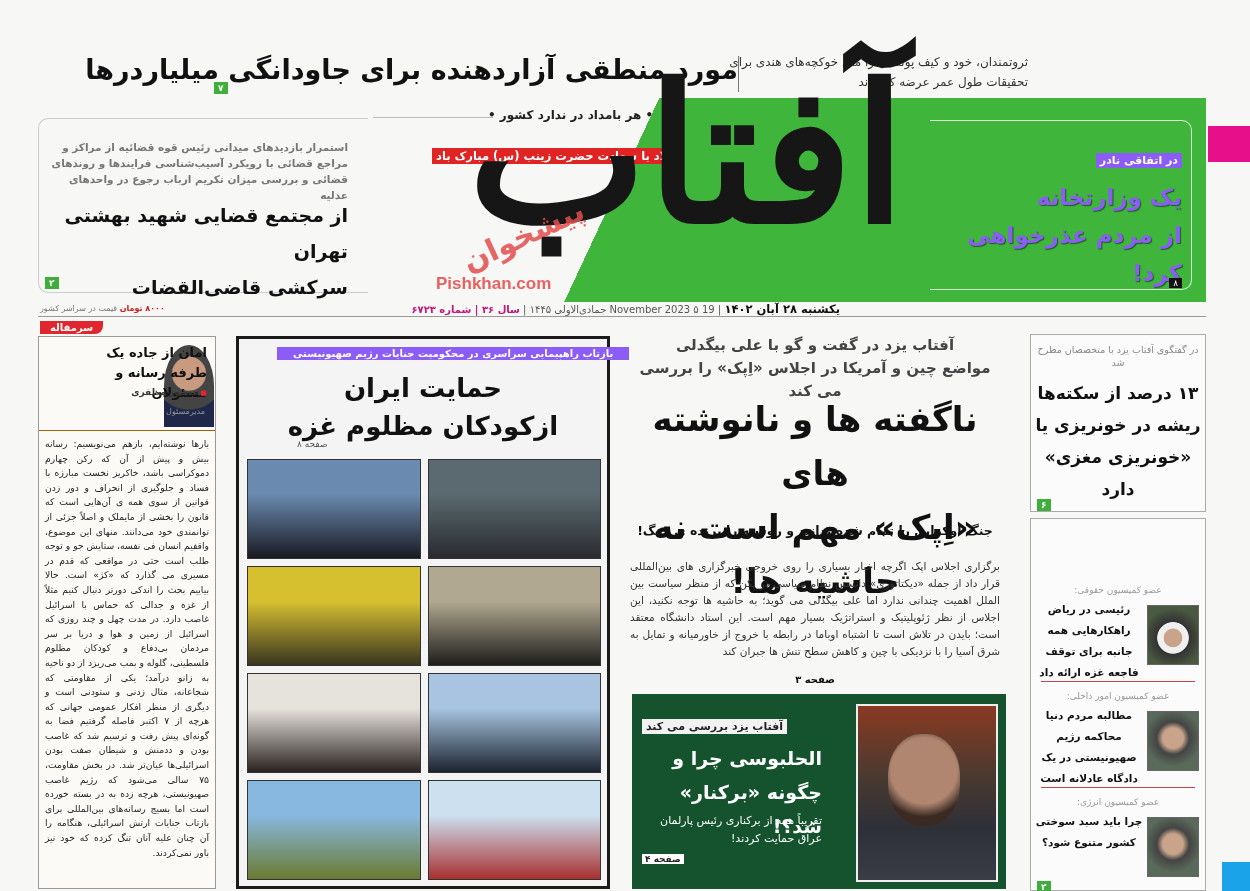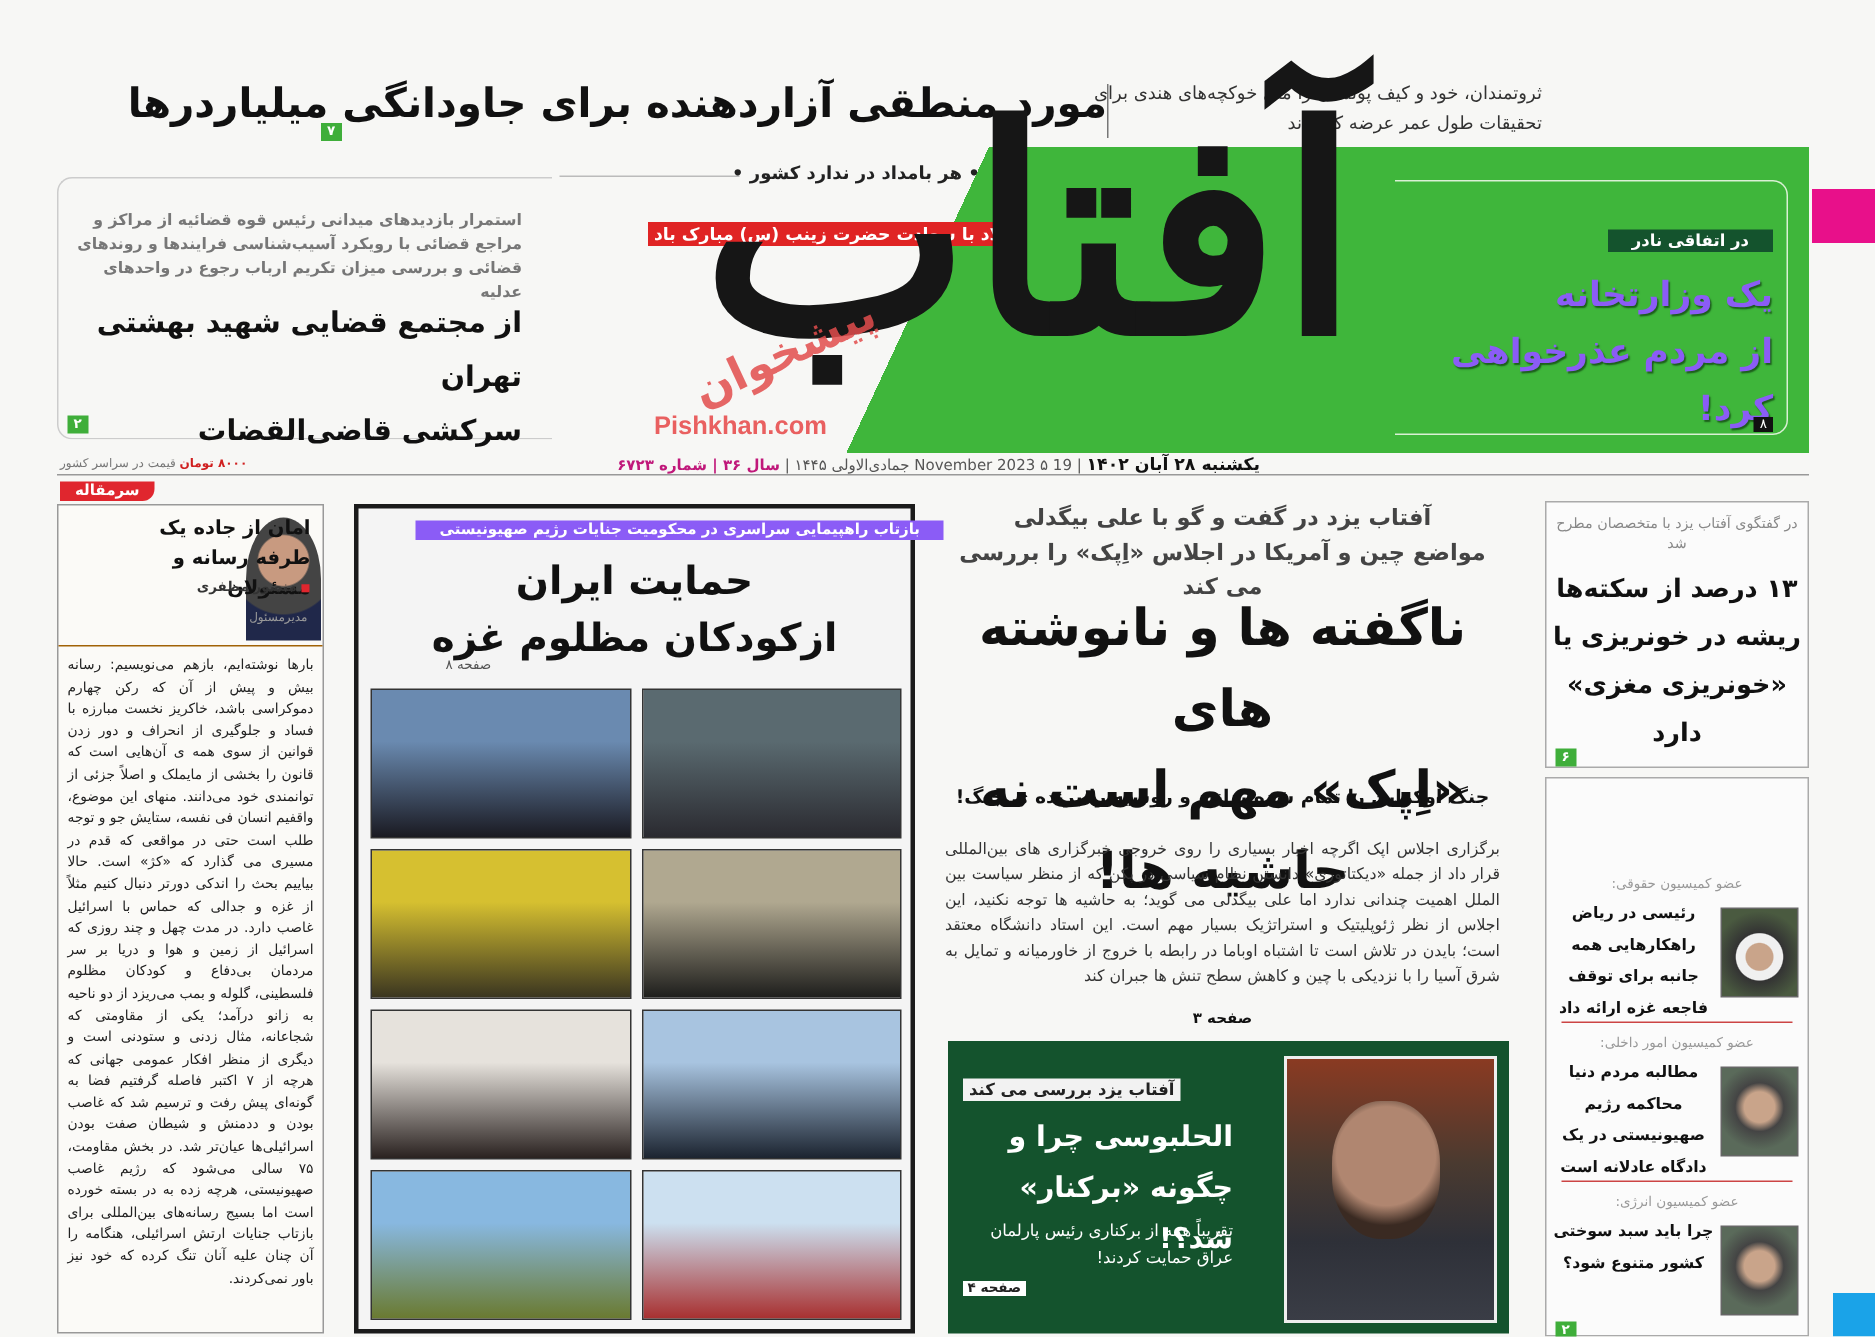--- a/index.html
+++ b/index.html
@@ -10,21 +10,21 @@
   .top-headline { position:absolute; right: 512px; top: 54px; font-size: 27px; font-weight: bold; color:#111; white-space:nowrap; letter-spacing:-0.5px; }
   .top-sep { position:absolute; left: 738px; top: 56px; width:1px; height:36px; background:#777; }
   .page-tag { display:inline-block; background:#3fae3a; color:#fff; font-size:9px; padding:0 4px; font-weight:bold; line-height:12px; }
   .top-tag { position:absolute; left: 214px; top: 82px; }
 
   
   .masthead { position:absolute; left:38px; top:98px; width:1168px; height:204px; }
   .mast-green { position:absolute; right:0; top:0; width: 430px; height:204px; background:#3fb63b; }
   .mast-green-left { position:absolute; left:430px; top:0; width: 330px; height:204px; background: linear-gradient(115deg, transparent 45%, #3fb63b 45%); }
   .green-box { position:absolute; right:14px; top:22px; width:262px; height:170px; border:1.5px solid #d9f0d4; border-left:none; border-radius: 0 10px 10px 0; }
-  .gb-kicker { position:absolute; right:24px; top:55px; background:#14532d; color:#fff; font-size:11px; font-weight:bold; padding:1px 16px; }
+  .gb-kicker { position:absolute; right:24px; top:55px; background:#8b5cf6; color:#fff; font-size:11px; font-weight:bold; padding:1px 4px; }
   .gb-title { position:absolute; right:24px; top:80px; width:240px; text-align:right; color:#8b5cf6; font-size:23px; font-weight:bold; line-height:38px; text-shadow: 1px 1px 1px #1c5e1b; }
   .gb-page { position:absolute; right:24px; top:180px; background:#111; color:#fff; font-size:9px; padding:0 4px; }
 
   .left-box { position:absolute; left:0; top:20px; width:330px; height:175px; border:1.5px solid #ccc; border-right:none; border-radius: 10px 0 0 10px; }
   .lb-sub { position:absolute; right:20px; top:20px; width:300px; font-size:10.5px; color:#777; line-height:16px; text-align:right; font-weight:bold; }
   .lb-title { position:absolute; right:20px; top:78px; width:300px; font-size:19px; font-weight:bold; line-height:36px; text-align:right; }
   .lb-page { position:absolute; left:6px; top:158px; }
 
   .logo { position:absolute; left:400px; top:0; width:390px; height:200px; }
   .logo-text { position:absolute; left:30px; top:-38px; font-family: "DejaVu Serif", serif; font-size:190px; font-weight:bold; color:#161616; line-height:1; letter-spacing:-10px; }

